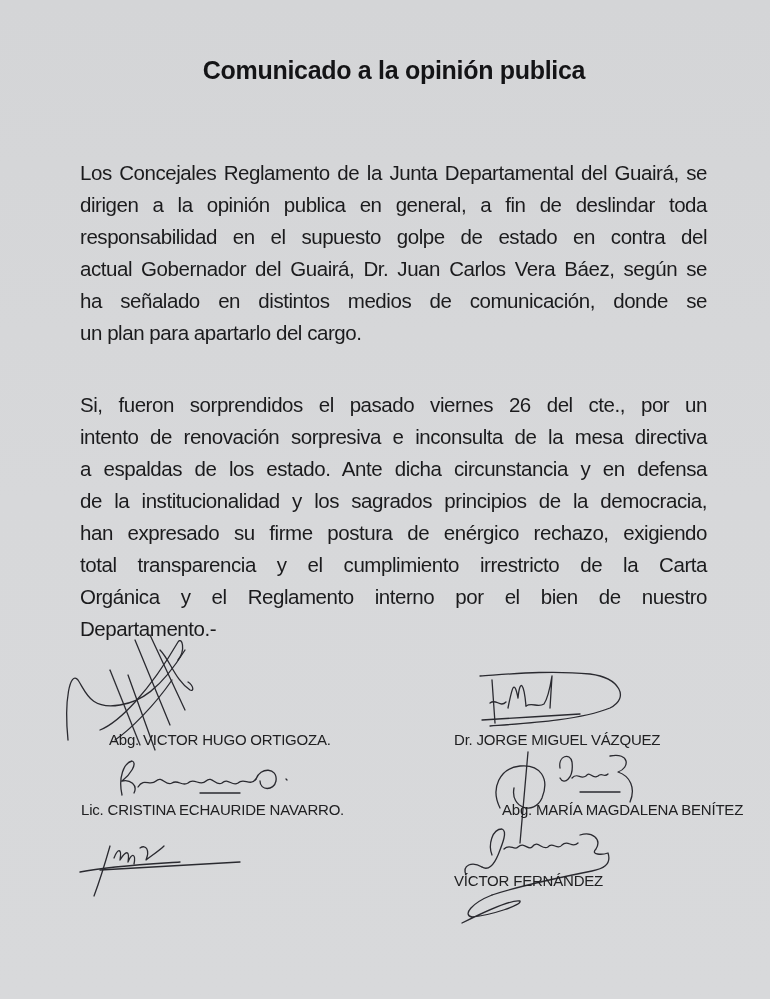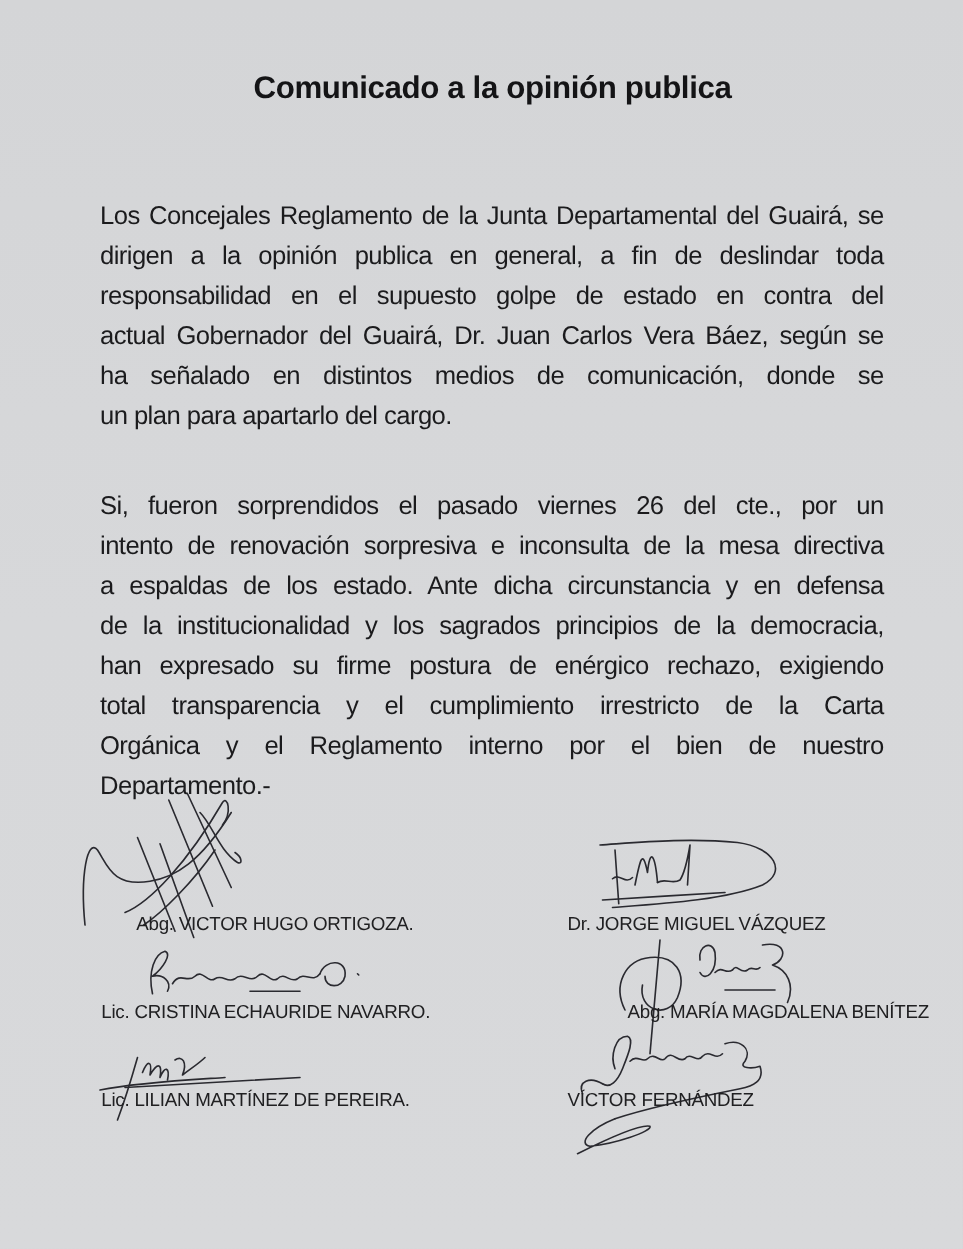--- a/index.html
+++ b/index.html
@@ -140,21 +140,20 @@
   </svg>
   <div class="sig-block" style="left:454px;top:801px;margin-left:48px;">Abg. MARÍA MAGDALENA BENÍTEZ</div>
 
   <svg class="sig-svg" style="left:70px;top:840px;" width="180" height="60" viewBox="0 0 180 60">
     <path d="M10 32 C40 26, 80 24, 110 22"></path>
     <path d="M40 6 C36 20, 30 40, 24 56"></path>
     <path d="M44 18 C48 8, 52 8, 50 20 C56 10, 60 10, 58 22 C62 12, 66 14, 64 24"></path>
     <path d="M70 8 C76 4, 80 10, 76 20 C84 14, 90 10, 94 6"></path>
     <path d="M30 30 L170 22"></path>
   </svg>
-  <div class="sig-block" style="left:81px;top:872px;">Lic. LILIAN MARTÍNEZ DE PEREIRA.</div>
 
   <svg class="sig-svg" style="left:452px;top:825px;" width="200" height="105" viewBox="0 0 200 105">
     <path d="M40 30 C36 20, 40 4, 50 4 C56 6, 50 20, 46 30 C42 40, 36 46, 30 42"></path>
     <path d="M30 42 C20 36, 10 40, 14 50"></path>
     <path d="M52 24 C58 18, 62 26, 66 22 C72 16, 76 26, 80 22 C86 14, 90 26, 96 22 C100 16, 106 26, 110 20 C116 14, 120 24, 126 18"></path>
     <path d="M128 10 C140 6, 150 14, 144 24 C138 30, 150 30, 156 28 C160 40, 150 44, 140 46 C110 52, 70 60, 40 70"></path>
     <path d="M40 70 C20 78, 10 90, 20 92 C40 90, 70 80, 68 76 C60 74, 30 88, 10 98"></path>
   </svg>
   <div class="sig-block" style="left:454px;top:872px;">VÍCTOR FERNÁNDEZ</div>
 

